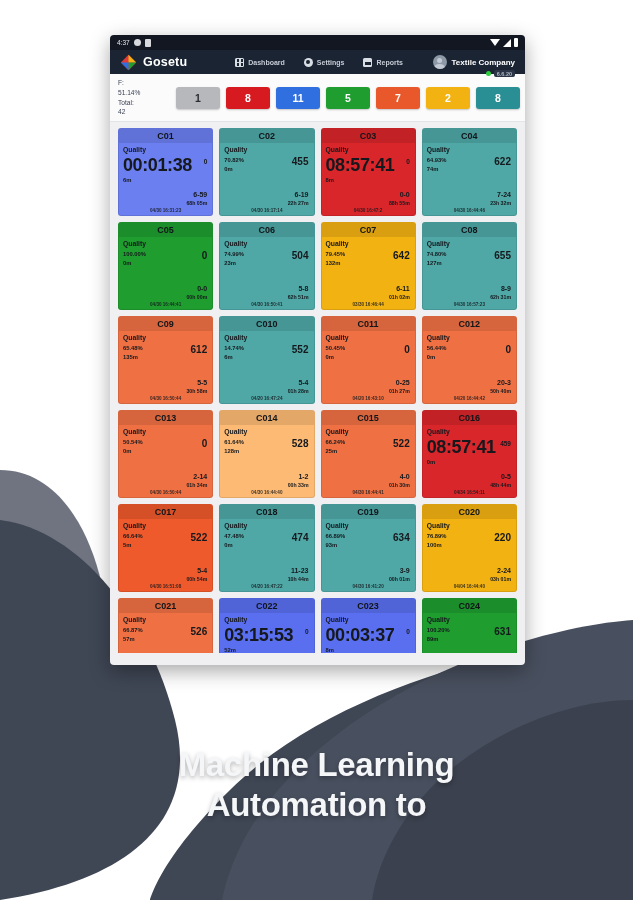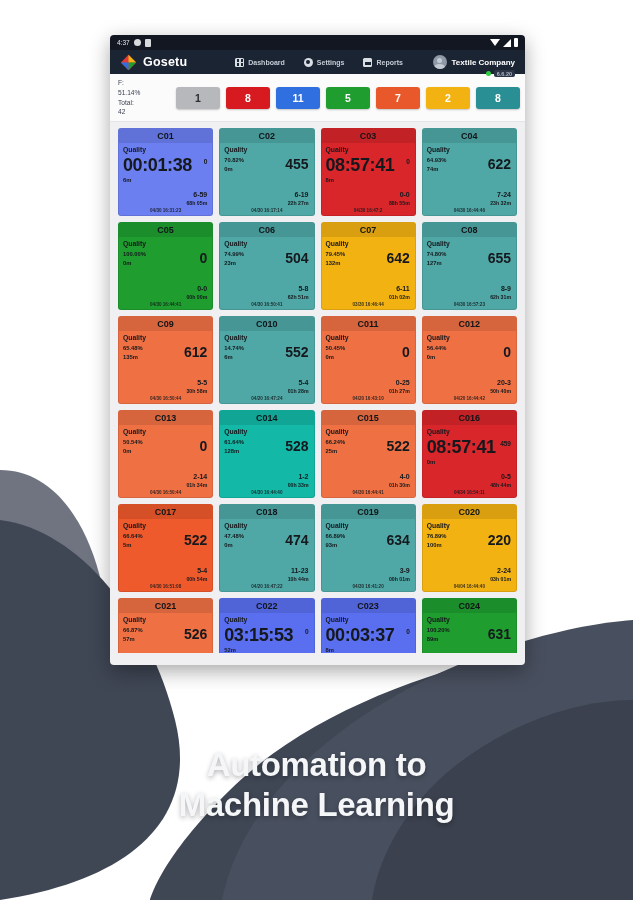--- a/index.html
+++ b/index.html
@@ -171,21 +171,21 @@
   }
   .c-quality { font-size: 6.8px; font-weight: 600; }
   .c-big {
     font-size: 18px; font-weight: 800; letter-spacing: -.4px;
     margin-top: 3px; line-height: 1;
   }
   .c-pct { font-size: 5.8px; margin-top: 4px; font-weight: 600; }
   .c-min { font-size: 5.8px; margin-top: 3px; font-weight: 600; }
   .c-count {
     position: absolute; right: 5px; top: 13px;
-    font-size: 14px; font-weight: 800;
+    font-size: 10px; font-weight: 800;
   }
   .c-count.small { font-size: 6.5px; font-weight: 700; top: 15px; }
   .c-range {
     position: absolute; right: 5px; bottom: 17px;
     font-size: 7px; font-weight: 700;
   }
   .c-dur {
     position: absolute; right: 5px; bottom: 9px;
     font-size: 5.2px; font-weight: 600;
   }
@@ -442,21 +442,21 @@
           <div class="card-body">
             <div class="c-quality">Quality</div>
             <div class="c-pct">50.54%</div>
             <div class="c-min">0m</div>
             <div class="c-count">0</div>
             <div class="c-range">2-14</div>
             <div class="c-dur">01h 34m</div>
             <div class="c-ts">04/30 16:50:44</div>
           </div>
         </div>
-        <div class="card" style="background: #14b8a6;">
+        <div class="card" style="background: #fdba74;">
           <div class="card-head">C014</div>
           <div class="card-body">
             <div class="c-quality">Quality</div>
             <div class="c-pct">61.64%</div>
             <div class="c-min">128m</div>
             <div class="c-count">528</div>
             <div class="c-range">1-2</div>
             <div class="c-dur">00h 33m</div>
             <div class="c-ts">04/30 16:44:40</div>
           </div>
@@ -567,15 +567,15 @@
             <div class="c-pct">100.20%</div>
             <div class="c-min">89m</div>
             <div class="c-count">631</div>
           </div>
         </div>
       </div>
   </div>
 </div>
 
 <div class="caption">
+  <div>Machine Learning</div>
   <div>Automation to</div>
-  <div>Machine Learning</div>
 </div>
 
 </body></html>

